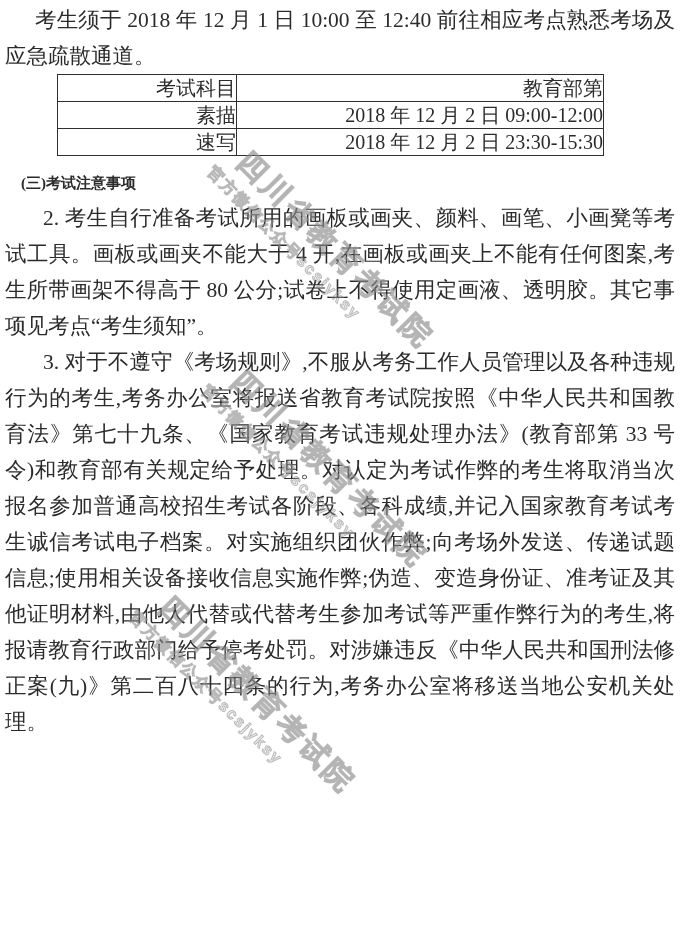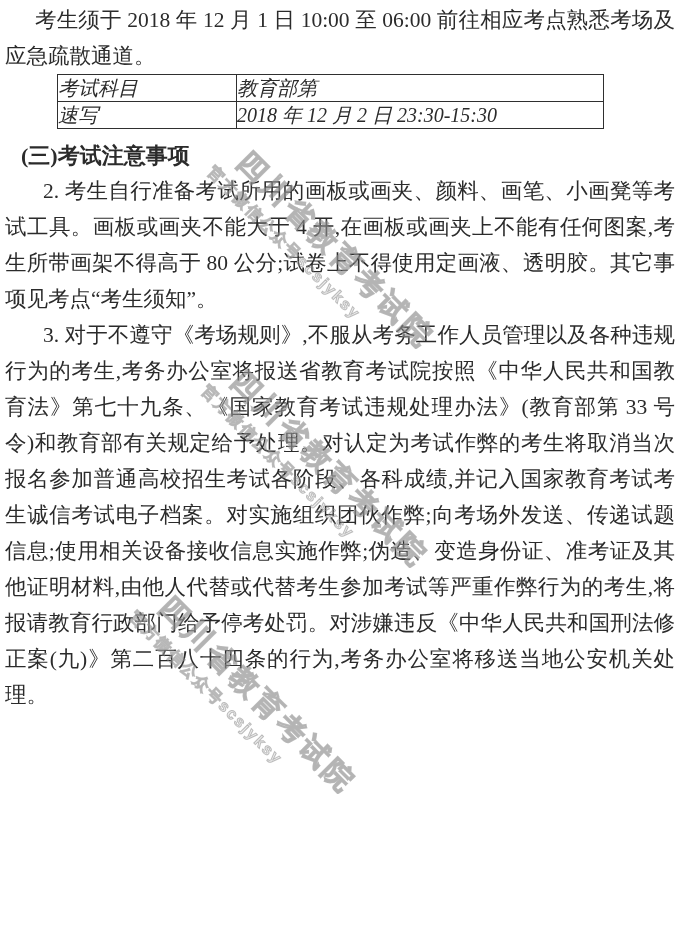--- a/index.html
+++ b/index.html
@@ -19,41 +19,40 @@
     z-index:1;
   }
   .para{margin:0;text-align:justify;}
   .indent-intro{text-indent:30px;}
   .indent-num{text-indent:38px;}
   .schedule-label{margin-top:-6px;text-indent:38px;}
   .heading{
     margin:9px 0 0 0;
     font-weight:bold;
     text-indent:16px;
-    font-size:22px;
+    font-size:15px;
   }
   .p1{margin-top:-5px;}
   .p2{margin-top:-1px;}
   .p3{margin-top:0;}
   table.schedule{
     border-collapse:collapse;
     margin:0 0 0 52px;
     width:547px;
     table-layout:fixed;
     font-size:20px;
   }
   table.schedule th,table.schedule td{
     border:1.5px solid #2f2f2f;
     height:26px;
-    text-align:left;
+    text-align:right;
     vertical-align:middle;
     font-weight:normal;
     padding:0;
     line-height:26px;
-    font-style:italic;
   }
   table.schedule .col-subject{width:178px;}
   
   .wm{
     position:absolute;
     transform:rotate(45deg);
     transform-origin:0 0;
     pointer-events:none;
     z-index:2;
     font-family:"Liberation Sans","DejaVu Sans",sans-serif;
@@ -92,31 +91,35 @@
     <div class="wm-big">四川省教育考试院</div>
     <div class="wm-small">官方微信公众号scsjyksy</div>
   </div>
   <div class="wm wm-c">
     <div class="wm-big">四川省教育考试院</div>
     <div class="wm-small">官方微信公众号scsjyksy</div>
   </div>
 
   <div class="content">
 
-    <p class="para indent-intro">考生须于 2018 年 12 月 1 日 10:00 至 06:00 前往相应考点熟悉考场及应急疏散通道。</p>
+    <p class="para indent-intro">考生须于 2018 年 12 月 1 日 10:00 至 12:40 前往相应考点熟悉考场及应急疏散通道。</p>
 
 
     <table class="schedule">
       <thead>
         <tr>
           <th class="col-subject">考试科目</th>
           <th>教育部第</th>
         </tr>
       </thead>
       <tbody>
+        <tr>
+          <td>素描</td>
+          <td>2018 年 12 月 2 日 09:00-12:00</td>
+        </tr>
         <tr>
           <td>速写</td>
           <td>2018 年 12 月 2 日 23:30-15:30</td>
         </tr>
       </tbody>
     </table>
 
     <p class="heading">(三)考试注意事项</p>
 
     <p class="para indent-num p2">2. 考生自行准备考试所用的画板或画夹、颜料、画笔、小画凳等考试工具。画板或画夹不能大于 4 开,在画板或画夹上不能有任何图案,考生所带画架不得高于 80 公分;试卷上不得使用定画液、透明胶。其它事项见考点“考生须知”。</p>

